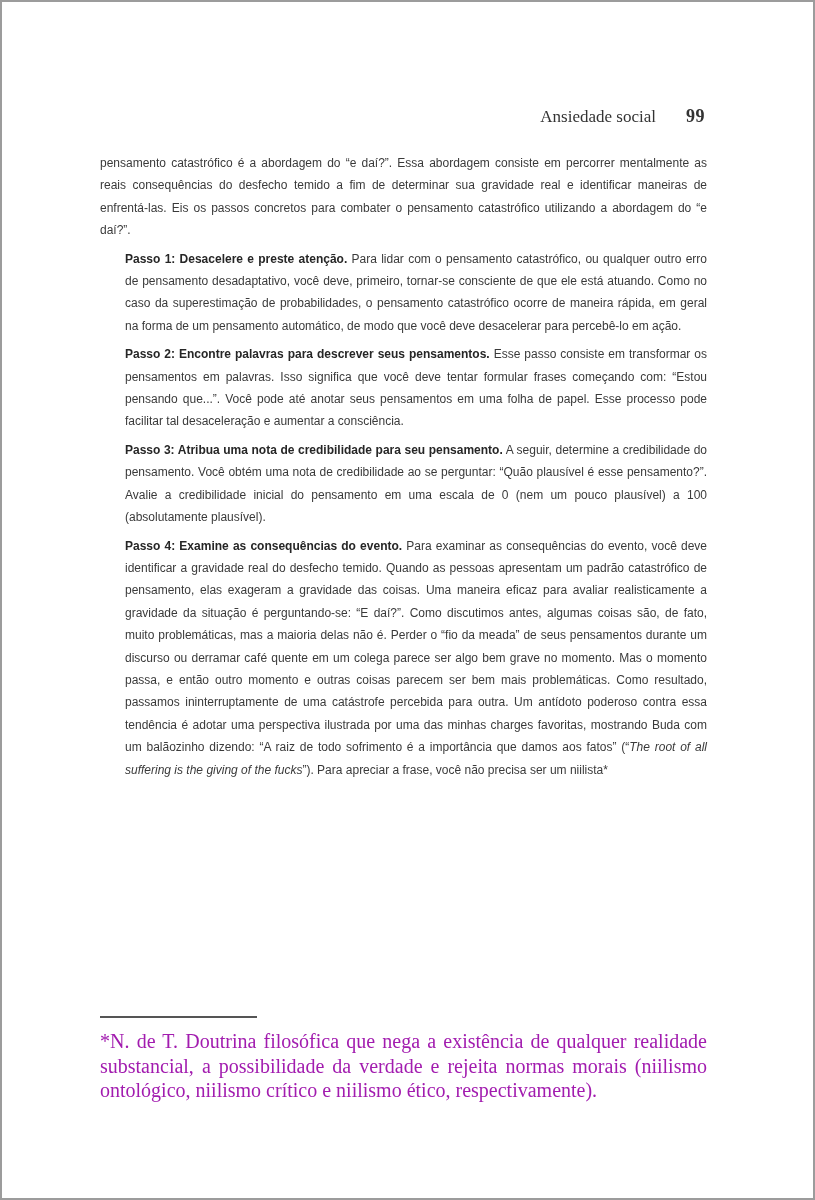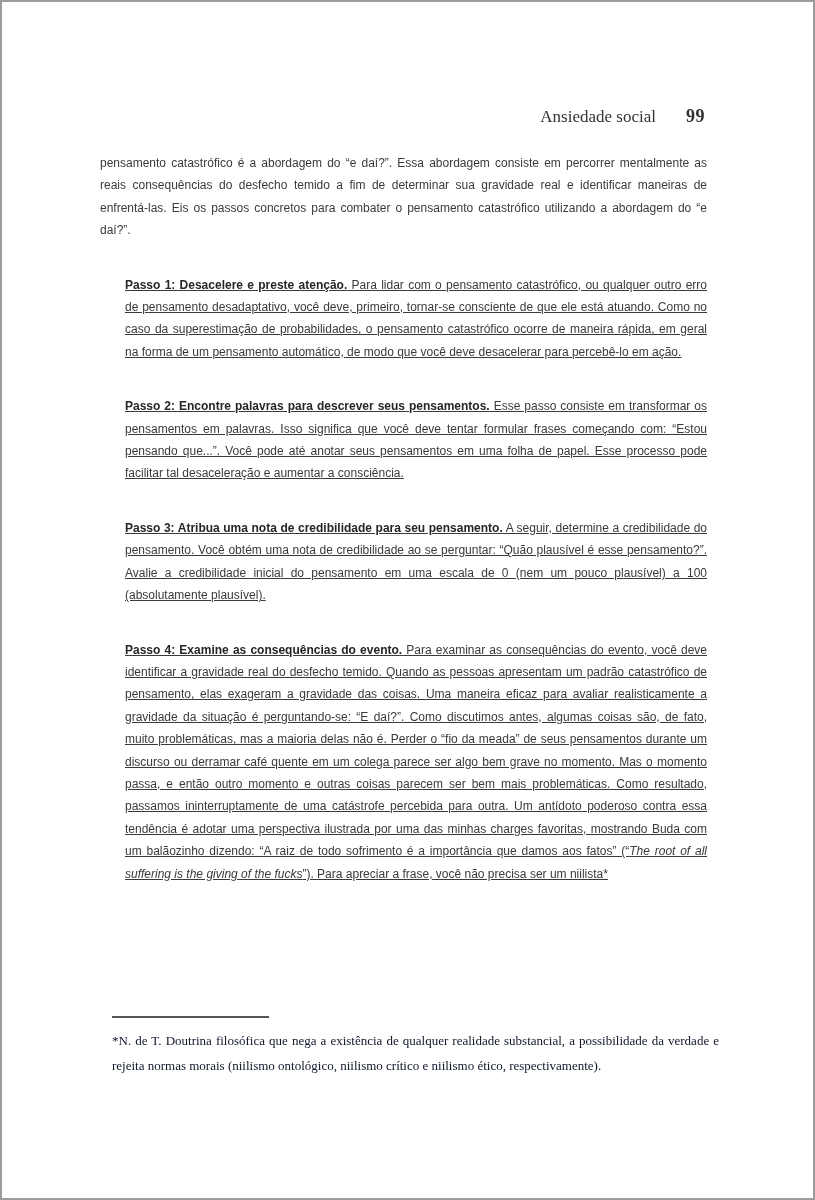--- a/index.html
+++ b/index.html
@@ -44,40 +44,39 @@
     line-height: 22.4px;
     color: #3a3a3a;
     text-align: justify;
     hyphens: auto;
     -webkit-hyphens: auto;
   }
   .text-block p {
     margin: 0;
   }
   .text-block p.step {
-    margin-top: 32px;
+    margin-top: 6px;
     margin-left: 25px;
-    text-decoration: underline;
   }
   .text-block .bold {
     font-weight: 700;
     color: #262626;
   }
   .text-block .italic {
     font-style: italic;
   }
   .footnote {
     position: absolute;
     top: 1014px;
-    left: 110px;
+    left: 98px;
     width: 607px;
     font-family: "Liberation Serif", "DejaVu Serif", serif;
-    font-size: 13px;
+    font-size: 20px;
     line-height: 24.5px;
-    color: #0f172a;
+    color: #a21caf;
     text-align: justify;
   }
   .footnote-rule {
     width: 157px;
     height: 0;
     border-top: 2px solid #555555;
     margin-bottom: 11px;
   }
   .footnote p {
     margin: 0;

